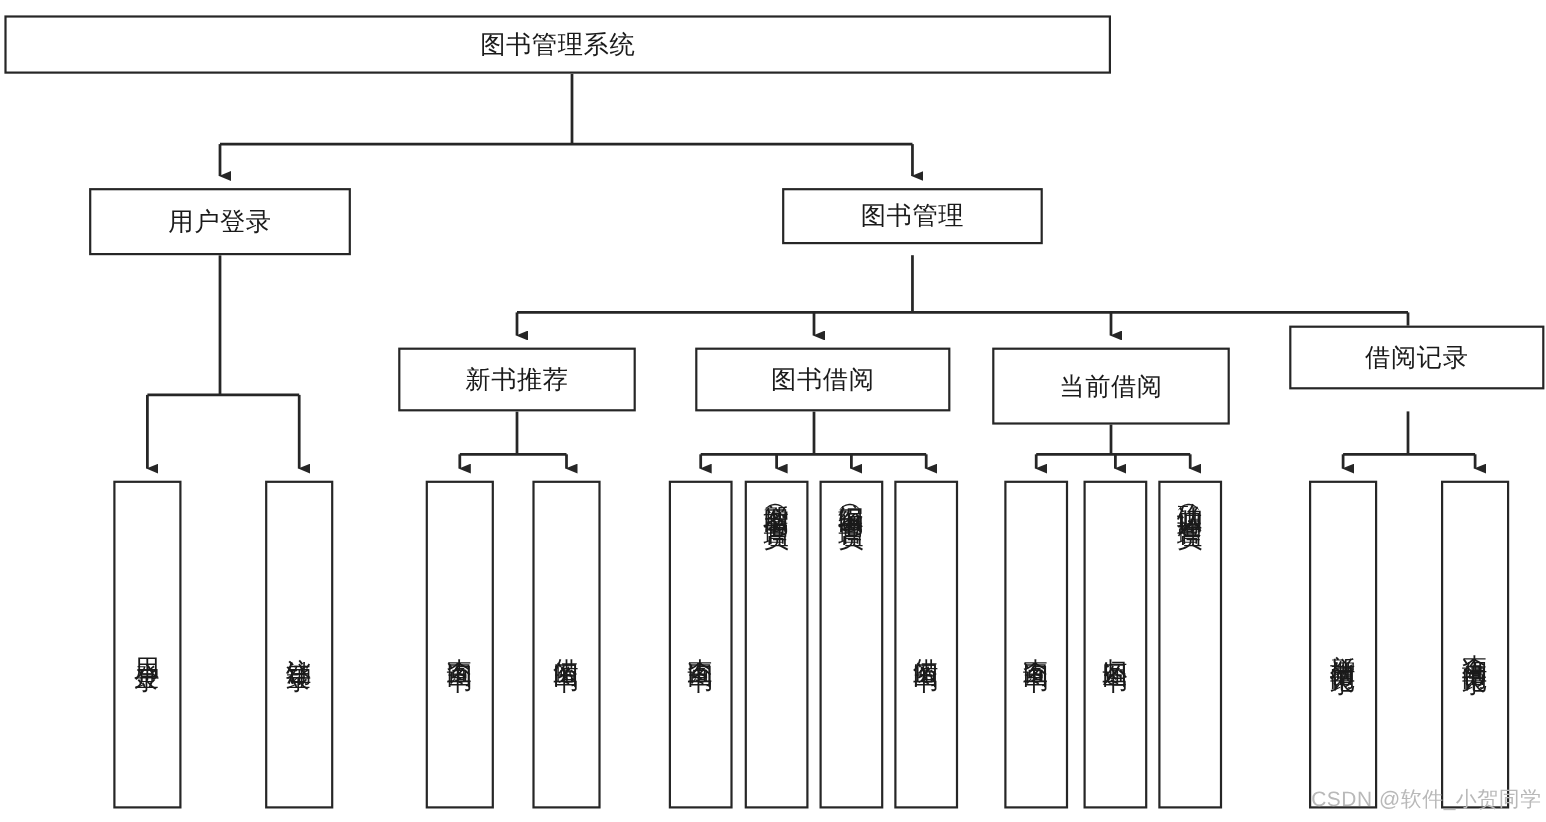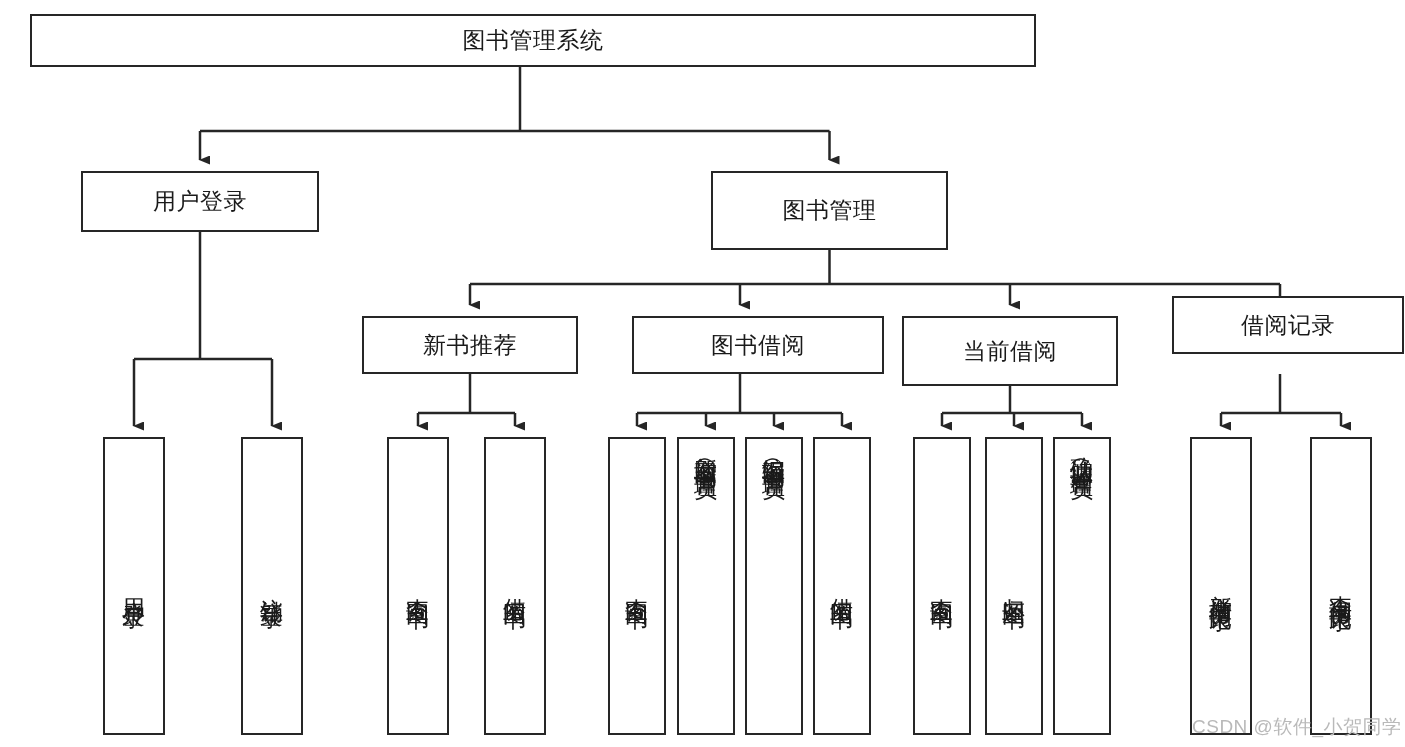--- a/index.html
+++ b/index.html
@@ -117,33 +117,33 @@
         <path d="M1014,413 L1014,426" marker-end="url(#arw)"></path>
         <path d="M1082,413 L1082,426" marker-end="url(#arw)"></path>
         <path d="M1280,374 L1280,413"></path>
         <path d="M1221,413 L1341,413"></path>
         <path d="M1221,413 L1221,426" marker-end="url(#arw)"></path>
         <path d="M1341,413 L1341,426" marker-end="url(#arw)"></path>
       </g>
   </svg>
 
   <div id="node-layer">
-      <div class="node horiz root" style="left: 30px; top: 14px; width: 1006px; height: 53px;">
+      <div class="node horiz root" style="left: 4px; top: 14px; width: 1006px; height: 53px;">
         <span class="lbl">图书管理系统</span>
       </div>
       <div class="node horiz" style="left: 81px; top: 171px; width: 238px; height: 61px;">
         <span class="lbl">用户登录</span>
       </div>
-      <div class="node horiz" style="left: 711px; top: 171px; width: 237px; height: 79px;">
+      <div class="node horiz" style="left: 711px; top: 171px; width: 237px; height: 51px;">
         <span class="lbl">图书管理</span>
       </div>
       <div class="node horiz" style="left: 362px; top: 316px; width: 216px; height: 58px; text-align: right;">
         <span class="lbl">新书推荐</span>
       </div>
-      <div class="node horiz" style="left: 632px; top: 316px; width: 252px; height: 58px;">
+      <div class="node horiz" style="left: 632px; top: 316px; width: 232px; height: 58px;">
         <span class="lbl">图书借阅</span>
       </div>
       <div class="node horiz" style="left: 902px; top: 316px; width: 216px; height: 70px;">
         <span class="lbl">当前借阅</span>
       </div>
       <div class="node horiz" style="left: 1172px; top: 296px; width: 232px; height: 58px;">
         <span class="lbl">借阅记录</span>
       </div>
       <div class="node vert mid" style="left: 103px; top: 437px; width: 62px; height: 298px;">
         <span class="lbl">用户登录</span>

